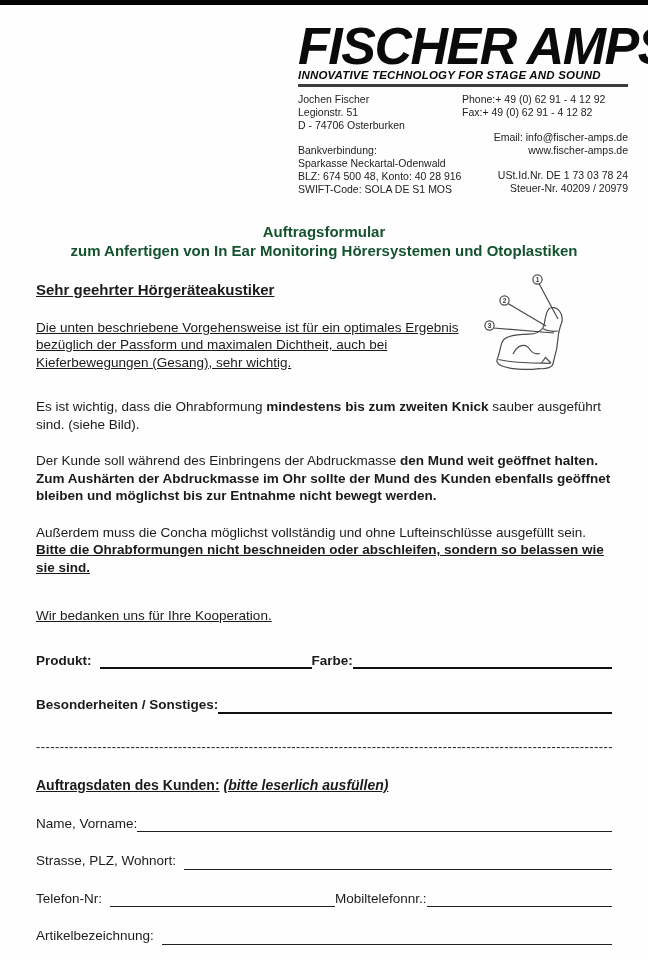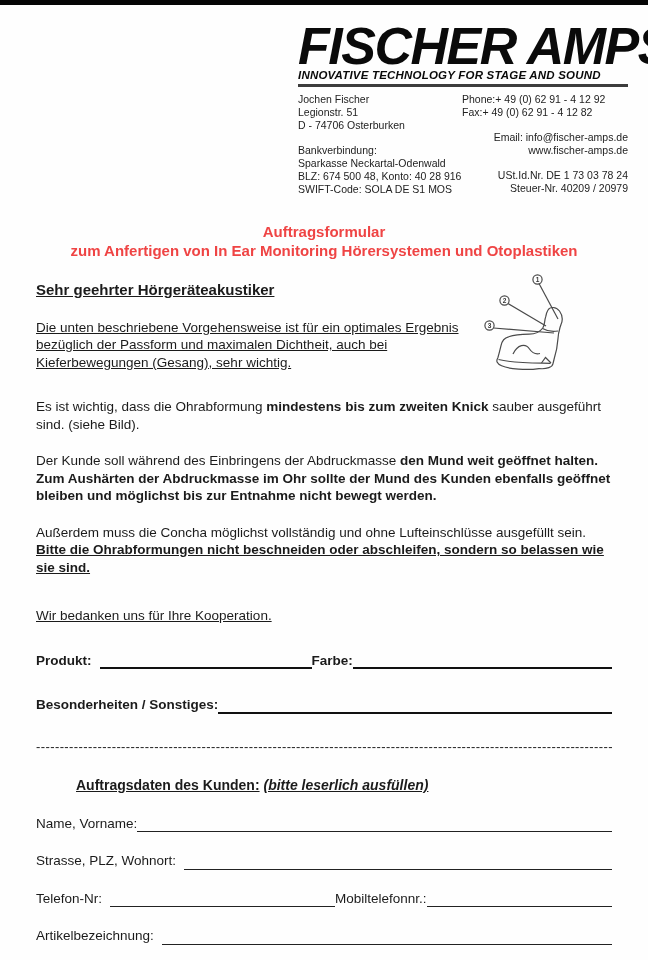--- a/index.html
+++ b/index.html
@@ -30,21 +30,21 @@
   .contact{display:flex;justify-content:space-between;margin-top:6px;
     font-size:10.5px;line-height:13px;color:#222;}
   .contact-left div{white-space:nowrap;}
   .contact-right{width:166px;}
   .c-row{display:flex;justify-content:flex-start;white-space:nowrap;}
   .c-right-align{text-align:right;white-space:nowrap;}
   .gap{height:12px;}
 
   
   .doc-title{position:absolute;top:222px;left:0;width:648px;text-align:center;
-    font-size:15px;font-weight:bold;line-height:19px;color:#ef4444;}
+    font-size:15px;font-weight:bold;line-height:19px;color:#14532d;}
 
   
   .main{position:absolute;top:281px;left:36px;width:576px;font-size:13.5px;line-height:17.5px;}
 
   .intro{position:relative;}
   .greeting{font-size:15px;font-weight:bold;text-decoration:underline;margin:0 0 20px 0;}
   .important-note{width:442px;text-decoration:underline;margin:0;}
   .ear-svg{position:absolute;right:2px;top:-10px;}
 
   p.para{margin:19px 0 0 0;}
@@ -58,21 +58,21 @@
   .blank{border-bottom:2px solid #111;height:15px;}
   .blank-thin{border-bottom:1.5px solid #222;height:15px;}
   .grow{flex:1 1 auto;}
   .w215{width:212px;flex:0 0 auto;}
   .w228{width:225px;flex:0 0 auto;}
   .sp{width:8px;flex:0 0 auto;}
 
   .dash-sep{margin-top:24px;white-space:nowrap;overflow:hidden;
     font-size:13px;letter-spacing:.4px;color:#222;}
 
-  .cust-heading{margin-top:22px;font-size:14px;margin-left:40px;}
+  .cust-heading{margin-top:22px;font-size:14px;}
   .cust-heading .h1{font-weight:bold;text-decoration:underline;}
   .cust-heading .h2{font-weight:bold;font-style:italic;text-decoration:underline;}
 
   .cust-row{display:flex;align-items:flex-end;margin-top:20px;}
   .ear-svg path, .ear-svg line, .ear-svg circle{fill:none;stroke:#4a4a4a;stroke-width:1.2;}
   .ear-svg text{fill:#333;font-size:6.5px;font-weight:bold;stroke:none;}
 </style>
 </head>
 <body>
 

